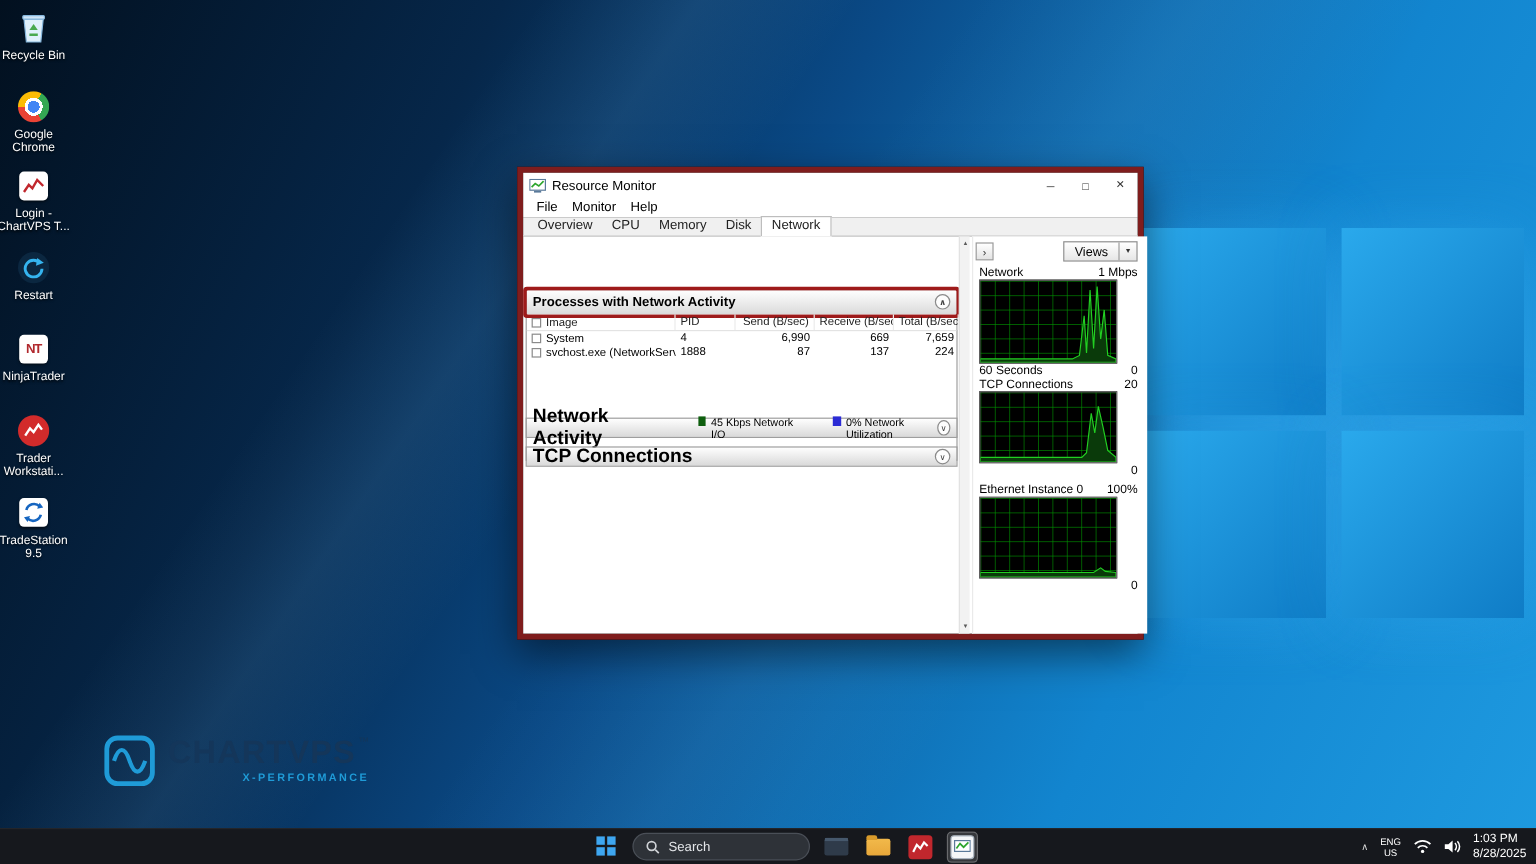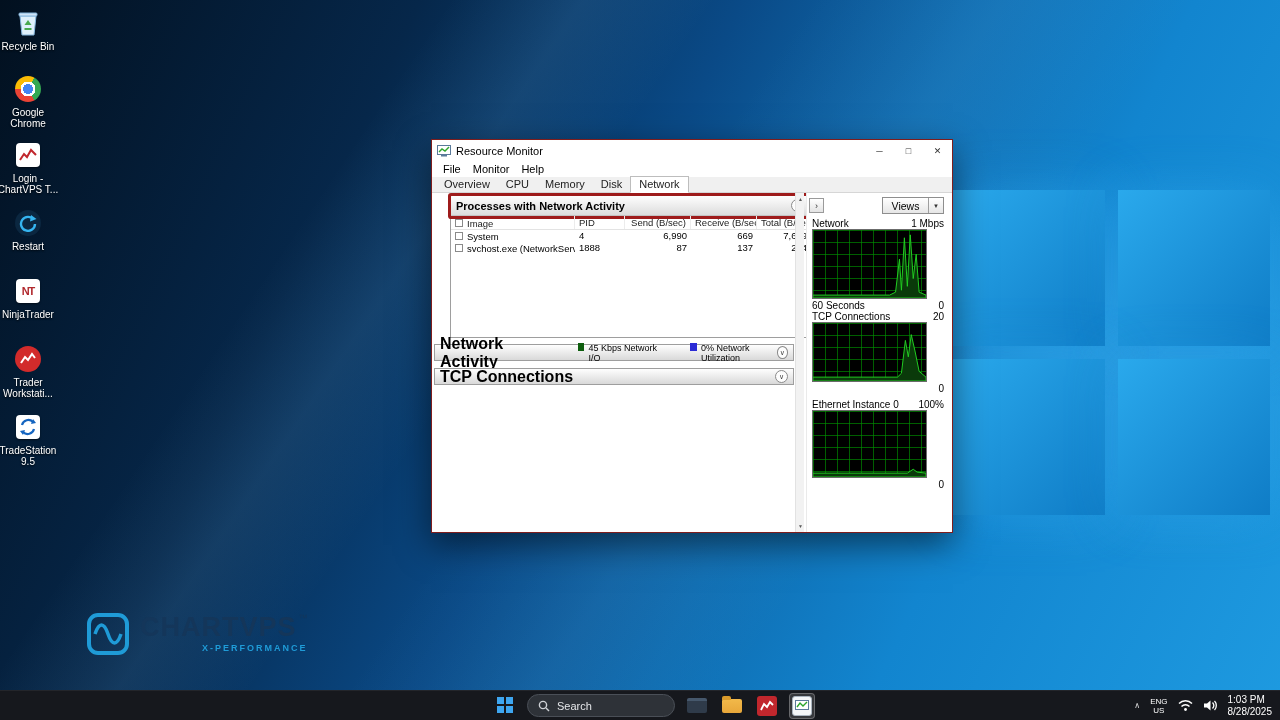--- a/index.html
+++ b/index.html
@@ -32,35 +32,35 @@
 
   
   .watermark { position:absolute; left:86px; top:612px; display:flex; gap:10px; align-items:flex-start; }
   .wm-text .brand-row { display:flex; align-items:flex-start; }
   .wm-brand { font-size:27px; font-weight:800; letter-spacing:1px; color:#14365a; line-height:30px; }
   .wm-tm { font-size:9px; color:#14365a; margin-left:2px; margin-top:1px; }
   .wm-sub { font-size:9px; font-weight:700; letter-spacing:2px; color:#1f9bd7; margin-top:1px; text-align:right; }
 
   
   .window { position:absolute; left:431px; top:139px; width:522px; height:394px;
-    background:#000000; border:1px solid #7f1d1d; box-shadow:0 12px 32px rgba(0,0,0,.5); font-size:11px; color:#000; }
+    background:#000000; border:5px solid #7f1d1d; box-shadow:0 12px 32px rgba(0,0,0,.5); font-size:11px; color:#000; }
   .titlebar { height:21px; background:#fff; display:flex; align-items:center; padding-left:5px; }
   .titlebar .title { margin-left:5px; font-size:11px; flex:1; }
   .caption { display:flex; height:100%; }
   .cap { width:29px; height:100%; display:flex; align-items:center; justify-content:center; font-size:9px; color:#333; }
   .menubar { height:16px; background:#fff; display:flex; align-items:center; padding-left:5px; gap:0; }
   .menubar span { padding:0 6px; font-size:11px; }
   .tabbar { height:16px; background:#f0f0f0; display:flex; align-items:flex-end; padding-left:4px; border-bottom:1px solid #d6d6d6; }
   .tab { padding:1px 8px 2px; font-size:11px; color:#222; }
   .tab.active { background:#fff; border:1px solid #bdbdbd; border-bottom:1px solid #fff; margin-bottom:-1px; }
   .content { position:absolute; left:0; top:53px; right:0; bottom:0; background:#fff; }
 
   
   .leftpane { position:absolute; left:2px; top:0; width:360px; bottom:0; }
-  .panel { position:absolute; left:16px; width:360px; border:1px solid #9e9e9e; background:#fff; }
+  .panel { position:absolute; left:0; width:360px; border:1px solid #9e9e9e; background:#fff;margin-top:42px; }
   .panel.processes { top:2px; height:143px; }
   .phead { height:20px; background:linear-gradient(#fefefe,#dcdcdc); border-bottom:1px solid #c3c3c3;
     display:flex; align-items:center; padding:0 5px; font-weight:700; font-size:11px; }
   .phead.hl { box-shadow:0 0 0 3px #9e1b1b; border-radius:1px; }
   .phead .sp { flex:1; }
   .chev { width:13px; height:13px; border:1px solid #8a8a8a; border-radius:50%; display:flex; align-items:center; justify-content:center; font-size:7px; color:#444; background:#fdfdfd; }
   .tgrid { display:grid; grid-template-columns:124px 50px 66px 66px 54px; }
   .thead { height:14px; border-bottom:1px solid #e3e3e3; }
   .thead > div { font-size:9.5px; color:#222; padding:1px 4px 0; border-right:1px solid #ececec; white-space:nowrap; overflow:hidden; }
   .trow { height:12px; }

